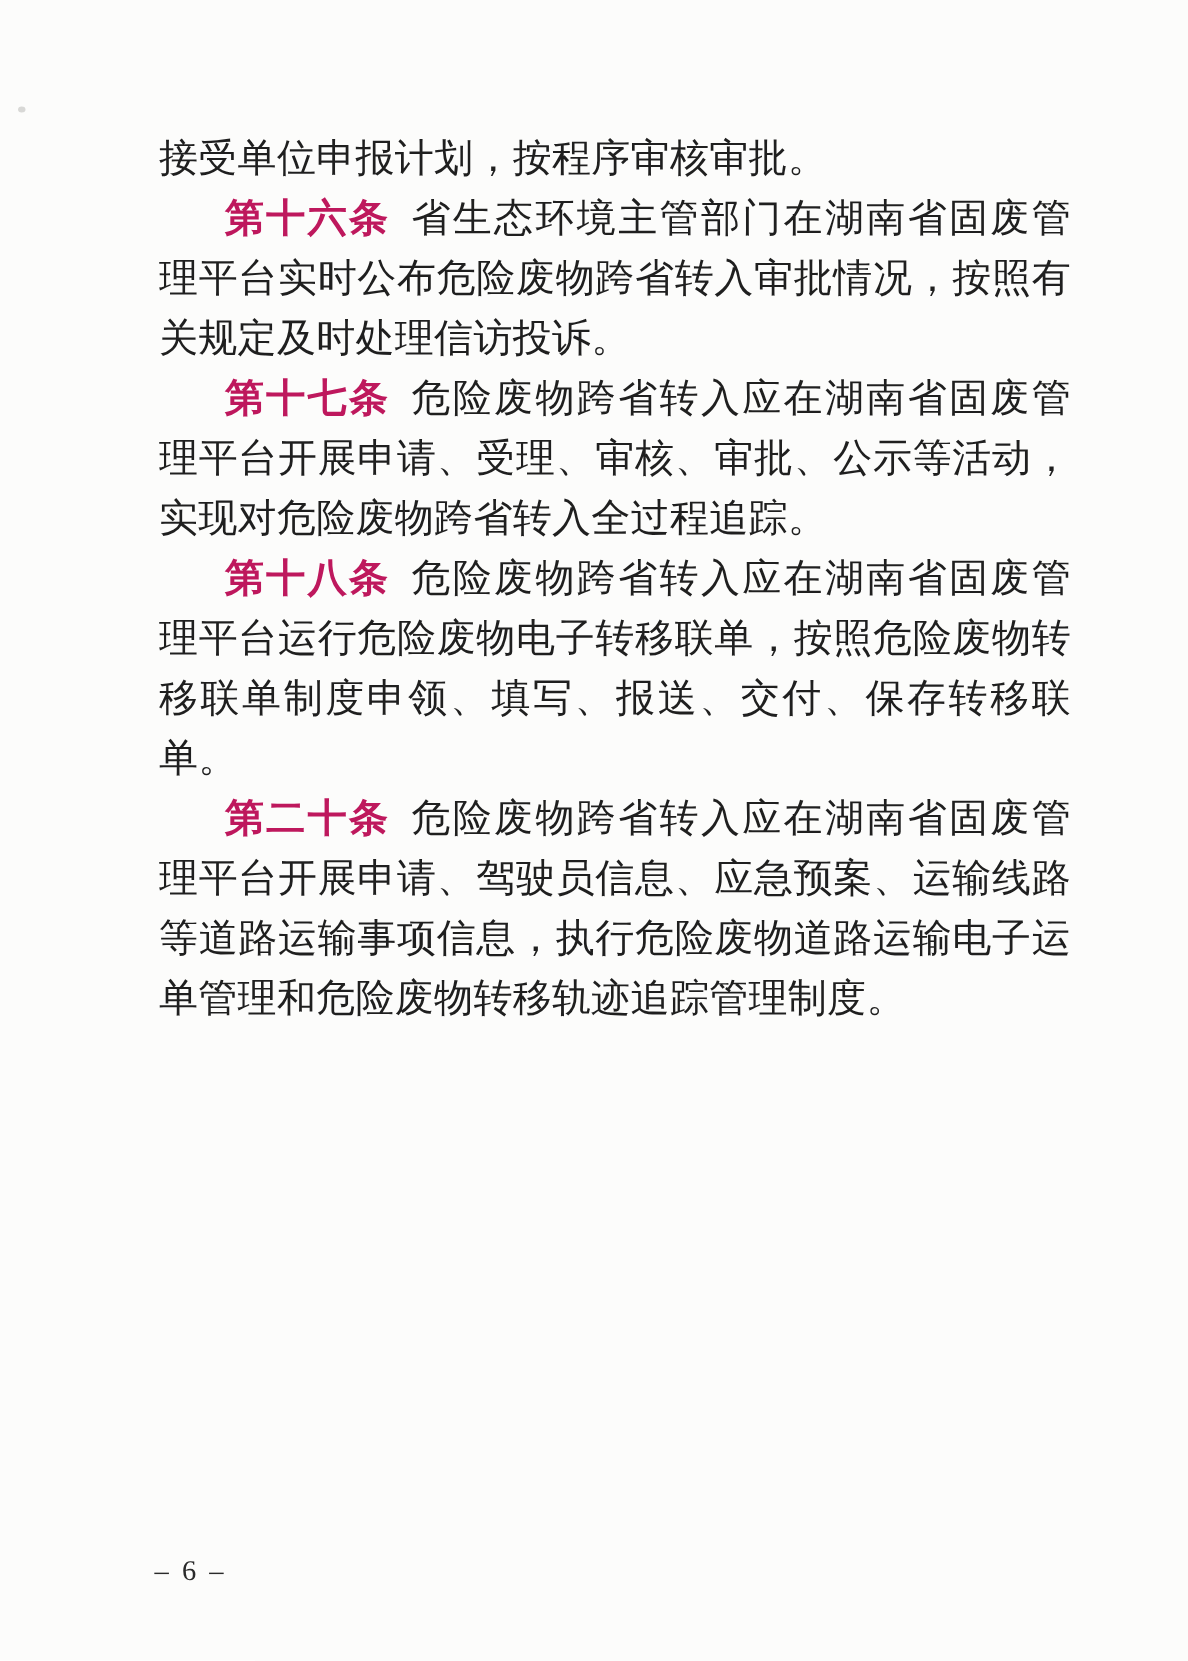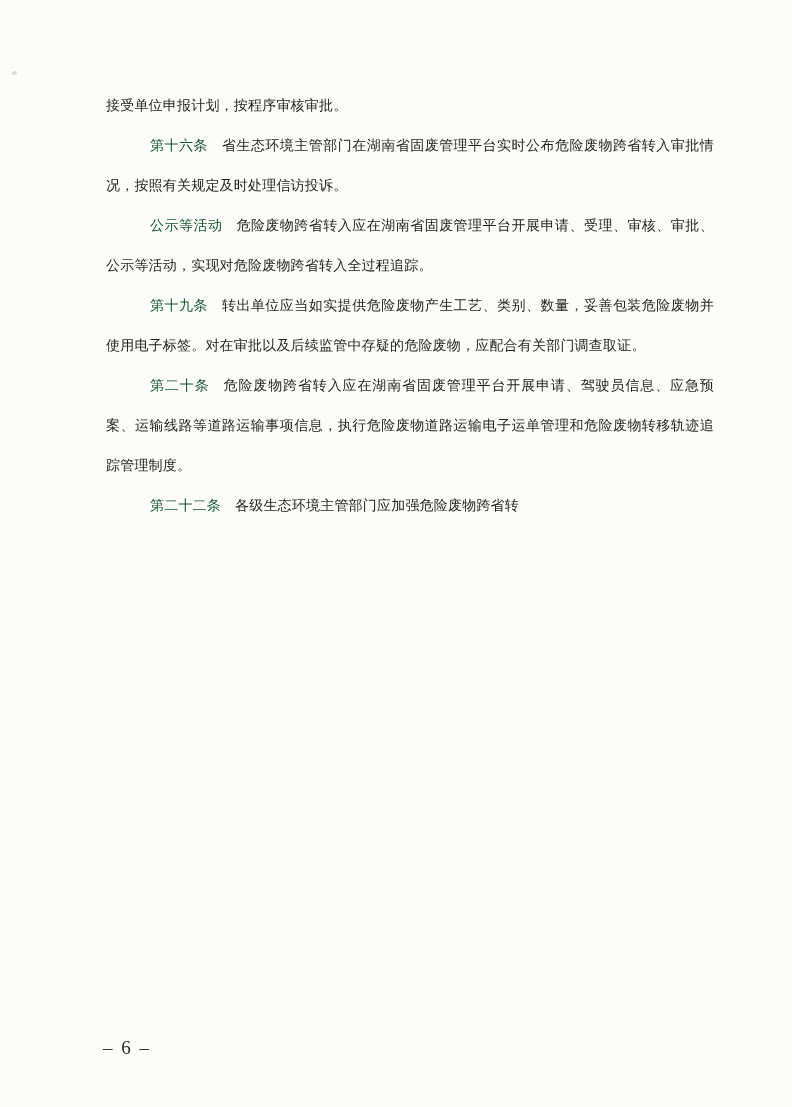--- a/index.html
+++ b/index.html
@@ -28,52 +28,51 @@
     opacity: .7;
   }
   .text-block {
     position: absolute;
     left: 106px;
     top: 86px;
     width: 608px;
   }
   .para {
     margin: 0;
-    font-size: 14px;
+    font-size: 26px;
     line-height: 40px;
     letter-spacing: 0.2px;
     text-align: justify;
     color: #1f1f1f;
   }
   .para.indent {
     text-indent: 44px;
   }
   .art-num {
-    font-weight: 400;
+    font-weight: 700;
     margin-right: 14px;
-    color: #14532d;
+    color: #be185d;
   }
   .page-number {
     position: absolute;
     left: 103px;
     top: 1036px;
     font-size: 19px;
     line-height: 24px;
     letter-spacing: 2px;
     color: #2a2a2a;
     font-family: "Liberation Serif", "DejaVu Serif", serif;
   }
 </style>
 </head>
 <body>
 
 <div class="page">
   <div class="speck"></div>
   <div class="text-block" id="paragraphs">
       <p class="para"><span>接受单位申报计划，按程序审核审批。</span></p>
       <p class="para indent"><span class="art-num">第十六条</span><span>省生态环境主管部门在湖南省固废管理平台实时公布危险废物跨省转入审批情况，按照有关规定及时处理信访投诉。</span></p>
-      <p class="para indent"><span class="art-num">公示等活动</span><span>危险废物跨省转入应在湖南省固废管理平台开展申请、受理、审核、审批、公示等活动，实现对危险废物跨省转入全过程追踪。</span></p>
-      <p class="para indent"><span class="art-num">第十九条</span><span>转出单位应当如实提供危险废物产生工艺、类别、数量，妥善包装危险废物并使用电子标签。对在审批以及后续监管中存疑的危险废物，应配合有关部门调查取证。</span></p>
+      <p class="para indent"><span class="art-num">第十七条</span><span>危险废物跨省转入应在湖南省固废管理平台开展申请、受理、审核、审批、公示等活动，实现对危险废物跨省转入全过程追踪。</span></p>
+      <p class="para indent"><span class="art-num">第十八条</span><span>危险废物跨省转入应在湖南省固废管理平台运行危险废物电子转移联单，按照危险废物转移联单制度申领、填写、报送、交付、保存转移联单。</span></p>
       <p class="para indent"><span class="art-num">第二十条</span><span>危险废物跨省转入应在湖南省固废管理平台开展申请、驾驶员信息、应急预案、运输线路等道路运输事项信息，执行危险废物道路运输电子运单管理和危险废物转移轨迹追踪管理制度。</span></p>
-      <p class="para indent"><span class="art-num">第二十二条</span><span>各级生态环境主管部门应加强危险废物跨省转</span></p>
     </div>
   <div class="page-number">– 6 –</div>
 </div>
 
 </body></html>

